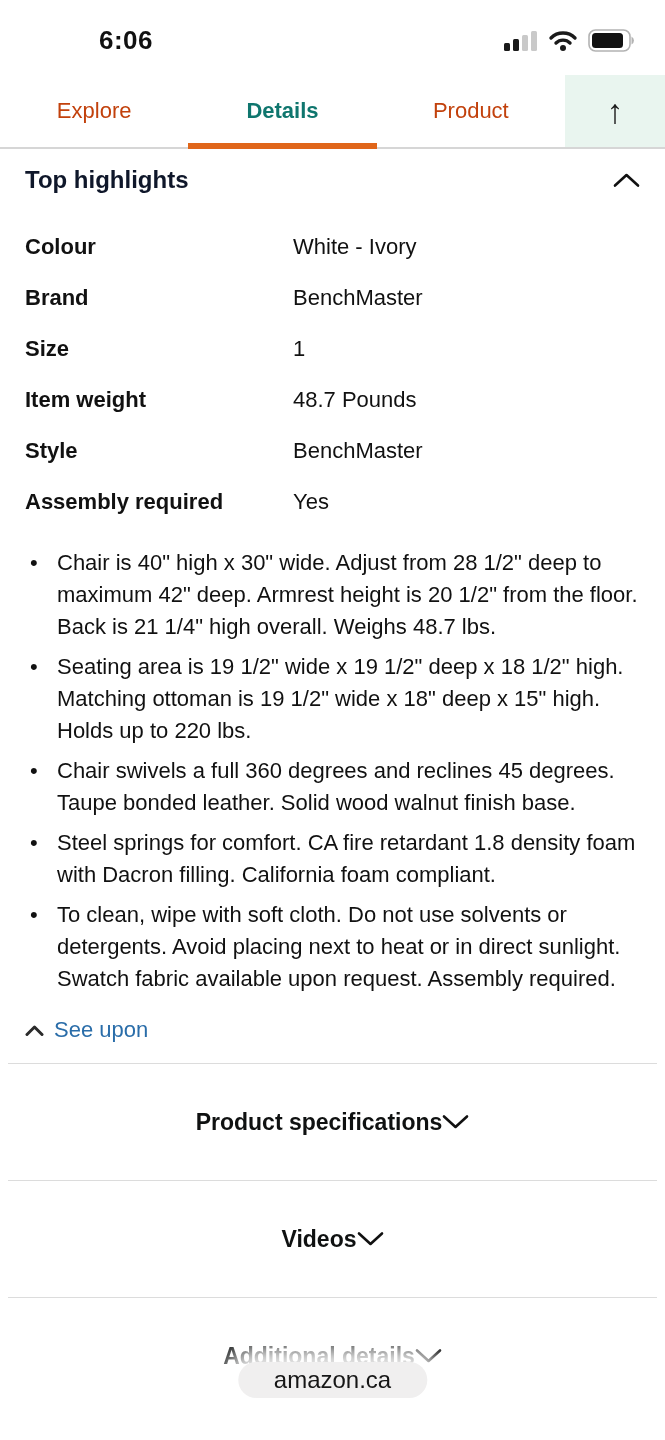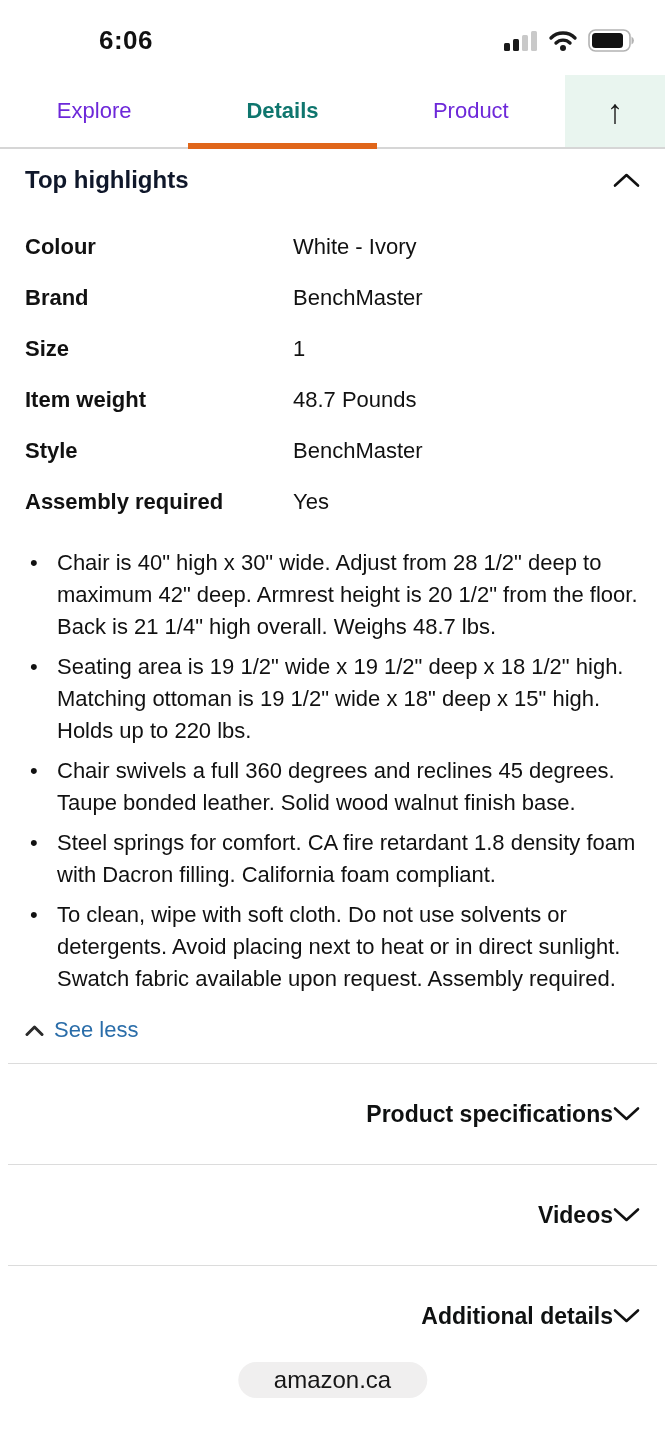--- a/index.html
+++ b/index.html
@@ -16,21 +16,21 @@
   .status-time{font-size:26px;font-weight:700;letter-spacing:.5px;}
   .status-icons{display:flex;align-items:center;gap:10px;}
   
   .tab-bar{
     height:72px;display:flex;align-items:stretch;
     border-bottom:2px solid #d6d6d6;box-sizing:content-box;
   }
   .tabs{flex:1;display:flex;}
   .tab{
     flex:1;display:flex;align-items:center;justify-content:center;
-    font-size:22px;color:#6d28d9;position:relative;cursor:pointer;
+    font-size:22px;color:#c2410c;position:relative;cursor:pointer;
   }
   .tab.active{color:#0f766e;font-weight:700;}
   .tab.active .tab-underline{
     position:absolute;left:0;right:0;bottom:-2px;height:6px;background:#E0661A;
   }
   .scroll-top-btn{
     width:100px;background:#E9F5EF;display:flex;align-items:center;justify-content:center;
     cursor:pointer;
   }
   .scroll-top-btn .arrow{font-size:34px;line-height:1;color:#1a1a1a;font-weight:400;}
@@ -50,22 +50,22 @@
   .bullet .dot{width:13px;margin-right:14px;font-size:22px;line-height:32px;flex:none;margin-left:5px;}
   .bullet .txt{font-size:22px;line-height:32px;}
   .see-less{
     display:inline-flex;align-items:center;gap:10px;margin-top:14px;
     font-size:22px;color:#2A6DA9;cursor:pointer;
   }
   
   .sections{margin:20px 8px 0 8px;}
   .section-row{
     height:100px;border-top:1px solid #dcdcdc;
-    display:flex;align-items:center;justify-content:flex-end;
-    padding:0 17px;cursor:pointer;
+    display:flex;align-items:center;justify-content:center;
+    padding:8px 17px;cursor:pointer;
   }
   .section-label{font-size:23px;font-weight:700;color:#0f1111;}
   
   .url-pill{
     position:absolute;left:50%;top:1362px;transform:translateX(-50%);
     height:36px;padding:0 36px;border-radius:27px;background:#F0EFEF;
     display:flex;align-items:center;justify-content:center;
     font-size:24px;color:#161616;z-index:5;
     box-shadow:0 0 22px 16px rgba(255,255,255,.92);
     cursor:pointer;white-space:nowrap;
@@ -181,21 +181,21 @@
       <span class="txt">To clean, wipe with soft cloth. Do not use solvents or detergents. Avoid placing next to heat or in direct sunlight. Swatch fabric available upon request. Assembly required.</span>
     </div>
   </div>
 
   <div class="see-less">
     <span>
       <svg width="19" height="13" viewBox="0 0 19 13">
         <polyline points="2,10.5 9.5,3 17,10.5" fill="none" stroke="#2b2b2b" stroke-width="3" stroke-linecap="round" stroke-linejoin="round"></polyline>
       </svg>
     </span>
-    <span>See less</span>
+    <span>See upon</span>
   </div>
 
 </div>
 
 <div class="sections">
   <div class="section-row">
     <span class="section-label">Product specifications</span>
     <span>
       <svg width="27" height="16" viewBox="0 0 27 16">
         <polyline points="2,2.5 13.5,13 25,2.5" fill="none" stroke="#111" stroke-width="2.6" stroke-linecap="round" stroke-linejoin="round"></polyline>

